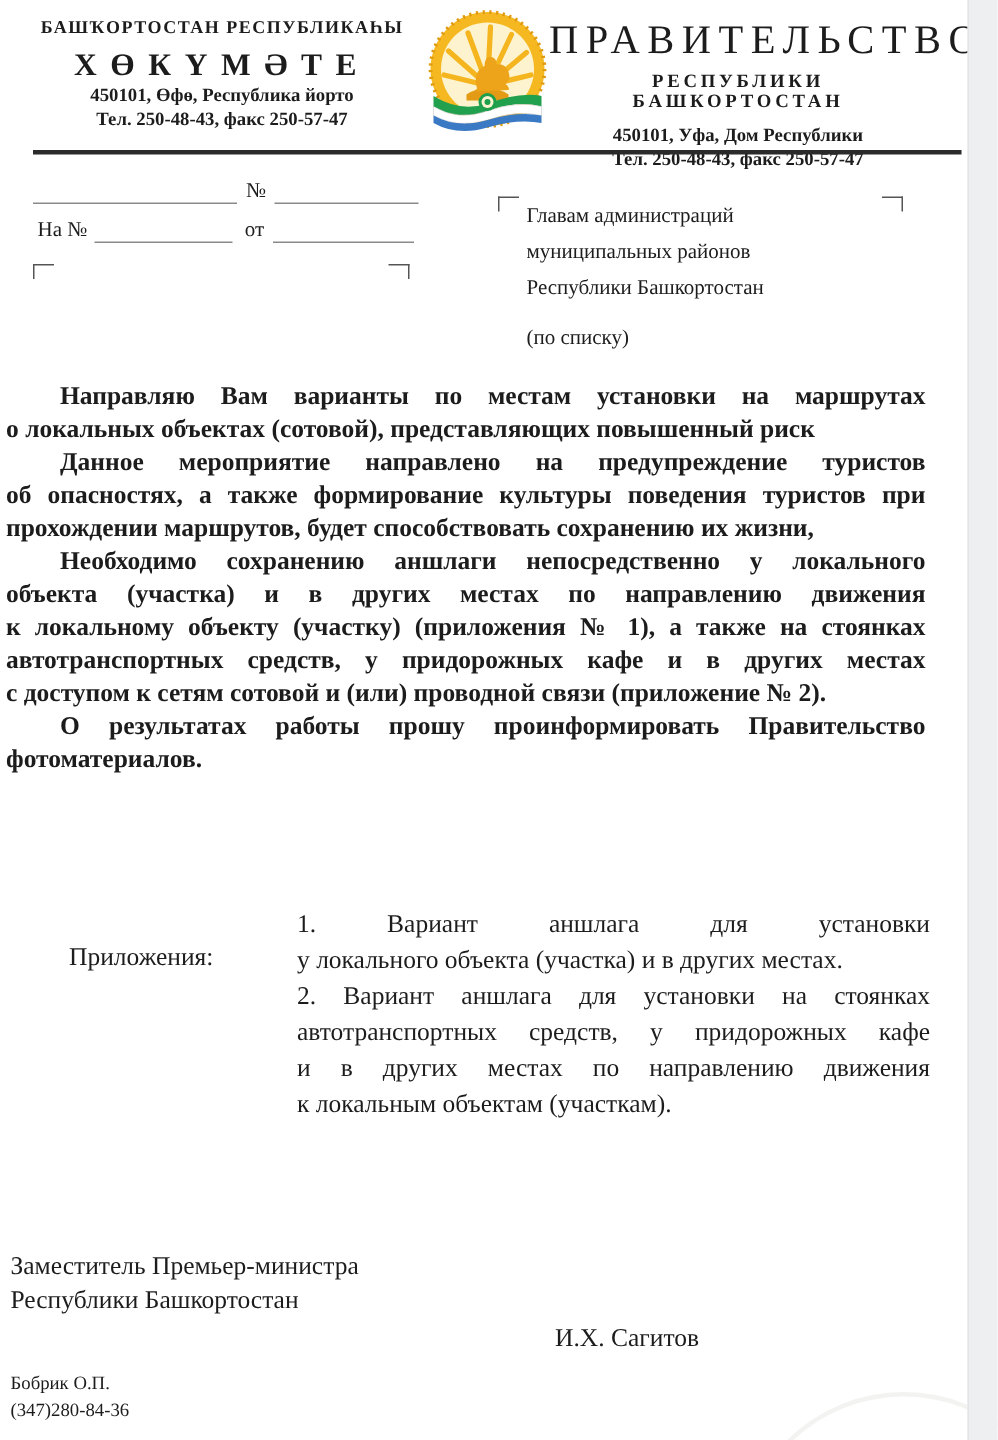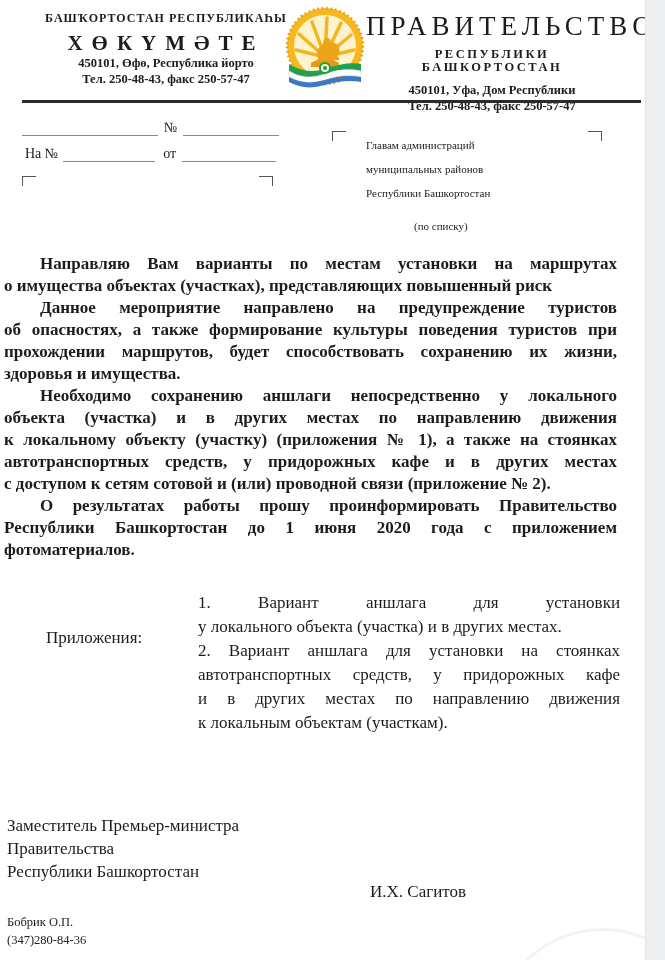--- a/index.html
+++ b/index.html
@@ -5,21 +5,21 @@
   html,body{margin:0;padding:0;}
   body{
     width:665px;height:960px;overflow:hidden;position:relative;
     background:#ffffff;
     font-family:"Liberation Serif","DejaVu Serif",serif;
     color:#1c1c1c;
   }
   .abs{position:absolute;}
   
   .hdr{ text-align:center; line-height:1.1; }
-  .hdr-left{ left:32px; top:12px; width:268px; }
+  .hdr-left{ left:14px; top:12px; width:268px; }
   .hdr-right{ left:366px; top:12px; width:252px; }
   .org1{ font-weight:bold; font-size:12px; letter-spacing:1px; }
   .org2-left{ font-weight:bold; font-size:21px; letter-spacing:9px; margin-top:7px; }
   .org1-right{ font-weight:normal; font-size:27px; letter-spacing:5px;text-align:right; }
   .org2-right{ font-weight:bold; font-size:12.5px; letter-spacing:2.5px; margin-top:6px; }
   .addr{ font-weight:bold; font-size:12.5px; margin-top:2px; }
   .addr-first-left{ }
   .addr-first-right{ margin-top:9px; }
   .emblem{ left:285px; top:5px; width:80px; height:84px; }
   .rule{ left:22px; top:100px; width:619px; height:3px; background:#2b2b2b; }
@@ -27,39 +27,39 @@
   .ref{ left:22px; top:110px; width:260px; font-size:14px; }
   .ref-row{ height:26px; display:flex; align-items:flex-end; }
   .blank{ border-bottom:1px solid #8a8a8a; height:14px; display:inline-block; }
   .ref-lbl{ padding:0 5px 0 3px; }
   .no-sign{ padding:0 6px; }
   
   .corner{ width:13px; height:9px; border-color:#555; border-style:solid; border-width:0; }
   .c-tl{ border-left-width:1px; border-top-width:1px; }
   .c-tr{ border-right-width:1px; border-top-width:1px; }
   
-  .addressee{ left:366px; top:133px; width:245px; font-size:11px; }
+  .addressee{ left:351px; top:133px; width:245px; font-size:14px; }
   .addressee .line{ line-height:24px; }
-  .addressee-note{ margin-top:9px; line-height:24px;margin-left:48px; }
+  .addressee-note{ margin-top:9px; line-height:24px; }
   
   .letter-body{ left:4px; top:253px; width:613px; font-size:17px; }
   .letter-body .para .line{
     line-height:22px; text-align:justify; text-align-last:justify;
     white-space:nowrap;
     font-weight:bold;
   }
   .letter-body .para .line:first-child{ text-indent:36px; }
   .letter-body .para .line:last-child{ text-align-last:left; white-space:normal; }
   
   .attach-label{ left:46px; top:626px; font-size:17px; line-height:24px; }
-  .attach-list{ left:198px; top:591px; width:422px; font-size:17px; }
+  .attach-list{ left:198px; top:604px; width:422px; font-size:17px; }
   .attach-list .line{ line-height:24px; text-align:justify; text-align-last:justify; }
   .attach-list [data-lines] .line:last-child{ text-align-last:left; }
   
-  .sig{ left:7px; top:814px; font-size:17px; }
+  .sig{ left:7px; top:832px; font-size:17px; }
   .sig .line{ line-height:23px; }
   .sig-name{ left:0; top:882px; width:526px; text-align:right; padding-right:60px; box-sizing:border-box; font-size:17px; }
   .executor{ left:7px; top:913px; font-size:12.5px; }
   .executor .line{ line-height:18px; }
   
   .edge-strip{ left:645px; top:0; width:20px; height:960px; background:#edeff1; border-left:1px solid #e2e4e6; }
   .stamp-ghost{ left:492px; top:928px; width:215px; height:215px; border:3px solid #f3f3f1; border-radius:50%; }
 </style>
 </head>
 <body>
@@ -129,59 +129,56 @@
       <div class="line">Главам администраций</div>
       <div class="line">муниципальных районов</div>
       <div class="line">Республики Башкортостан</div>
     </div>
   <div class="addressee-note">(по списку)</div>
 </div>
 
 <div class="abs letter-body">
     <div class="para">
       <div class="line">Направляю Вам варианты по местам установки на маршрутах</div>
-      <div class="line">о имущества объектах (участках), представляющих повышенный риск</div>
+      <div class="line">о локальных объектах (сотовой), представляющих повышенный риск</div>
     </div>
     <div class="para">
       <div class="line">Данное мероприятие направлено на предупреждение туристов</div>
       <div class="line">об опасностях, а также формирование культуры поведения туристов при</div>
       <div class="line">прохождении маршрутов, будет способствовать сохранению их жизни,</div>
-      <div class="line">здоровья и имущества.</div>
     </div>
     <div class="para">
       <div class="line">Необходимо сохранению аншлаги непосредственно у локального</div>
       <div class="line">объекта (участка) и в других местах по направлению движения</div>
       <div class="line">к локальному объекту (участку) (приложения № 1), а также на стоянках</div>
       <div class="line">автотранспортных средств, у придорожных кафе и в других местах</div>
       <div class="line">с доступом к сетям сотовой и (или) проводной связи (приложение № 2).</div>
     </div>
     <div class="para">
       <div class="line">О результатах работы прошу проинформировать Правительство</div>
-      <div class="line">Республики Башкортостан до 1 июня 2020 года с приложением</div>
       <div class="line">фотоматериалов.</div>
     </div>
   </div>
 
 <div class="abs attach-label">Приложения:</div>
 <div class="abs attach-list">
   <div data-lines="attachments.items.0">
       <div class="line">1. Вариант аншлага для установки</div>
       <div class="line">у локального объекта (участка) и в других местах.</div>
     </div>
   <div data-lines="attachments.items.1">
       <div class="line">2. Вариант аншлага для установки на стоянках</div>
       <div class="line">автотранспортных средств, у придорожных кафе</div>
       <div class="line">и в других местах по направлению движения</div>
       <div class="line">к локальным объектам (участкам).</div>
     </div>
 </div>
 
 <div class="abs sig" data-lines="signature.position_lines">
     <div class="line">Заместитель Премьер-министра</div>
-    <div class="line">Правительства</div>
     <div class="line">Республики Башкортостан</div>
   </div>
 <div class="abs sig-name">И.Х. Сагитов</div>
 
 <div class="abs executor" data-lines="executor.lines">
     <div class="line">Бобрик О.П.</div>
     <div class="line">(347)280-84-36</div>
   </div>
 
 <div class="abs stamp-ghost"></div>

